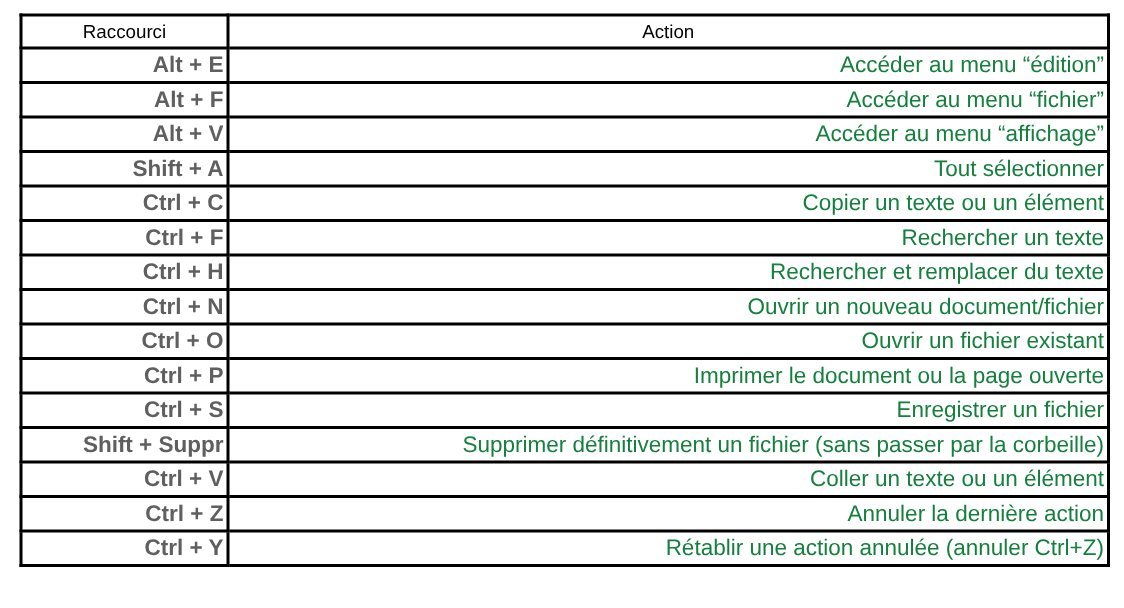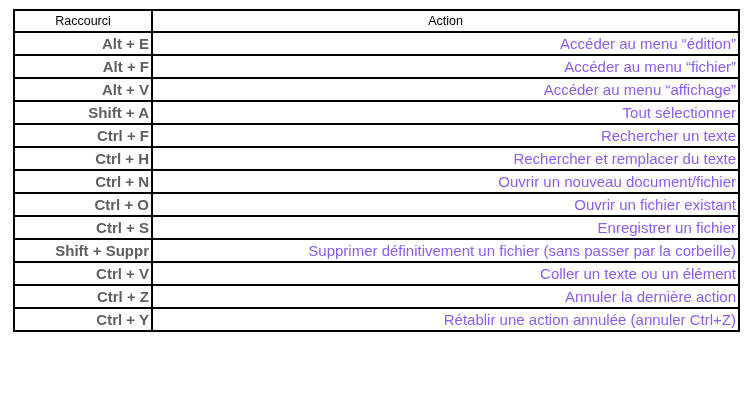--- a/index.html
+++ b/index.html
@@ -48,21 +48,21 @@
     font-size: 15px;
     padding: 0 2px 0 4px;
     text-align: right;
   }
   td.shortcut-cell {
     font-weight: 700;
     color: #5f5f5f;
   }
   td.action-cell {
     font-weight: 400;
-    color: #8b5cf6;
+    color: #15803d;
   }
   col.col-shortcut { width: 138px; }
   col.col-action   { width: 587px; }
 </style>
 </head>
 <body>
 
 <div class="table-wrap">
   <table class="shortcuts">
     <colgroup>
@@ -86,34 +86,42 @@
         </tr>
         <tr>
           <td class="shortcut-cell">Alt + V</td>
           <td class="action-cell">Accéder au menu “affichage”</td>
         </tr>
         <tr>
           <td class="shortcut-cell">Shift + A</td>
           <td class="action-cell">Tout sélectionner</td>
         </tr>
         <tr>
+          <td class="shortcut-cell">Ctrl + C</td>
+          <td class="action-cell">Copier un texte ou un élément</td>
+        </tr>
+        <tr>
           <td class="shortcut-cell">Ctrl + F</td>
           <td class="action-cell">Rechercher un texte</td>
         </tr>
         <tr>
           <td class="shortcut-cell">Ctrl + H</td>
           <td class="action-cell">Rechercher et remplacer du texte</td>
         </tr>
         <tr>
           <td class="shortcut-cell">Ctrl + N</td>
           <td class="action-cell">Ouvrir un nouveau document/fichier</td>
         </tr>
         <tr>
           <td class="shortcut-cell">Ctrl + O</td>
           <td class="action-cell">Ouvrir un fichier existant</td>
+        </tr>
+        <tr>
+          <td class="shortcut-cell">Ctrl + P</td>
+          <td class="action-cell">Imprimer le document ou la page ouverte</td>
         </tr>
         <tr>
           <td class="shortcut-cell">Ctrl + S</td>
           <td class="action-cell">Enregistrer un fichier</td>
         </tr>
         <tr>
           <td class="shortcut-cell">Shift + Suppr</td>
           <td class="action-cell">Supprimer définitivement un fichier (sans passer par la corbeille)</td>
         </tr>
         <tr>

